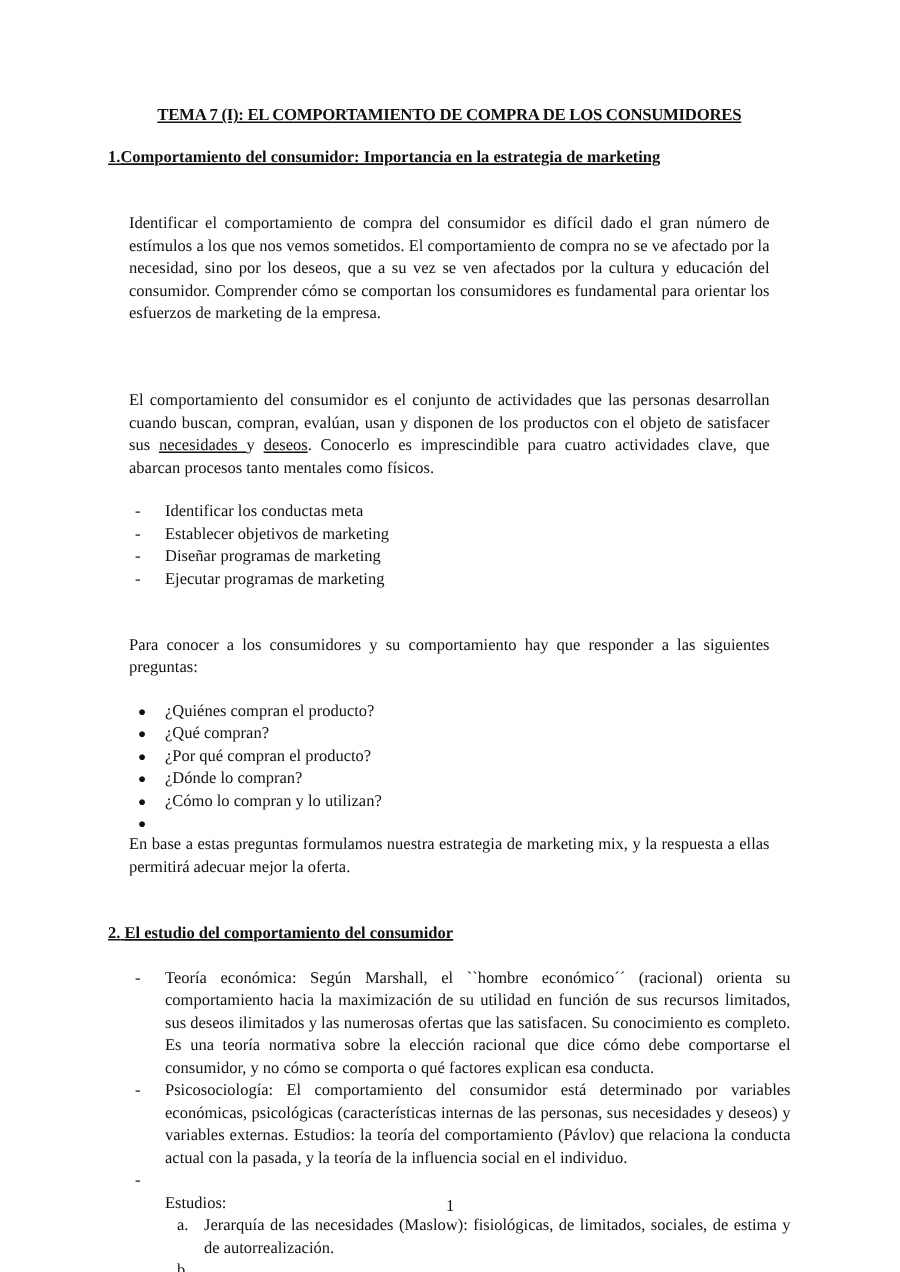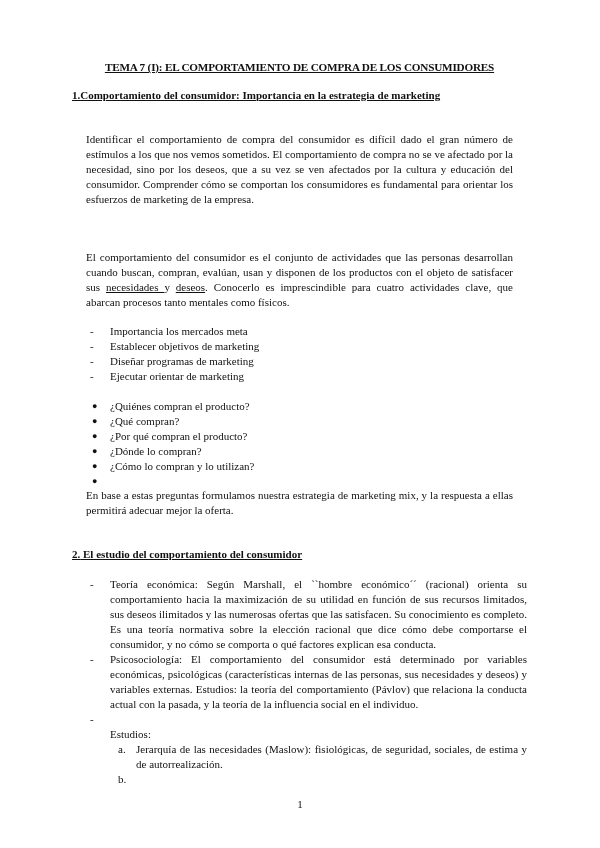--- a/index.html
+++ b/index.html
@@ -1,19 +1,19 @@
 <!DOCTYPE html>
 <html><head>
 <meta charset="utf-8">
 <style>
   html, body { margin: 0; padding: 0; background: #ffffff; }
   body { width: 600px; height: 848px; position: relative; overflow: hidden;
          font-family: "Liberation Serif", "DejaVu Serif", serif; color: #111; }
   .page { position: absolute; left: 0; top: 0; width: 600px; height: 848px; background: #fff; }
-  .content { position: absolute; left: 72px; top: 60px; width: 455px; font-size: 11px; line-height: 15px; }
+  .content { position: absolute; left: 72px; top: 70px; width: 455px; font-size: 11px; line-height: 15px; }
   .title { text-align: center; font-weight: bold; text-decoration: underline; font-size: 11.2px; letter-spacing: -0.2px; margin: 0; height: 15px; }
   .h1 { font-weight: bold; margin: 0; height: 15px; text-decoration: underline; }
   .h1 .u { text-decoration: underline; }
   p { margin: 14px; text-align: justify; }
   .gap { height: 15px; }
   .gap-sm { height: 13px; }
   ul.dash, ul.dot, ol.alpha { list-style: none; margin: 0; padding: 0; }
   ul.dash li, ul.dot li { position: relative; padding-left: 38px; text-align: justify; }
   ul.dash li .mk { position: absolute; left: 18px; top: 0; }
   ul.dot li .mk { position: absolute; left: 20px; top: 0; font-size: 9px; }
@@ -34,27 +34,28 @@
 
     <p class="h1"><span>1.</span><span class="u">Comportamiento del consumidor: Importancia en la estrategia de marketing</span></p>
     <div class="gap"></div>
 
     <p>Identificar el comportamiento de compra del consumidor es difícil dado el gran número de estímulos a los que nos vemos sometidos. El comportamiento de compra no se ve afectado por la necesidad, sino por los deseos, que a su vez se ven afectados por la cultura y educación del consumidor. Comprender cómo se comportan los consumidores es fundamental para orientar los esfuerzos de marketing de la empresa.</p>
     <div class="gap"></div>
 
     <p><span>El comportamiento del consumidor es el conjunto de actividades que las personas desarrollan cuando buscan, compran, evalúan, usan y disponen de los productos con el objeto de satisfacer sus </span><span class="u">necesidades </span><span> y </span><span class="u">deseos</span><span>. Conocerlo es imprescindible para cuatro actividades clave, que abarcan procesos tanto mentales como físicos.</span></p>
 
     <ul class="dash">
-      <li><span class="mk">-</span><span>Importancia los mercados meta</span></li>
+      <li><span class="mk">-</span><span>Identificar los conductas meta</span></li>
       <li><span class="mk">-</span><span>Establecer objetivos de marketing</span></li>
       <li><span class="mk">-</span><span>Diseñar programas de marketing</span></li>
-      <li><span class="mk">-</span><span>Ejecutar orientar de marketing</span></li>
+      <li><span class="mk">-</span><span>Ejecutar programas de marketing</span></li>
     </ul>
     <div class="gap"></div>
 
+    <p>Para conocer a los consumidores y su comportamiento hay que responder a las siguientes preguntas:</p>
     <ul class="dot">
       <li><span class="mk">●</span><span>¿Quiénes compran el producto?</span></li>
       <li><span class="mk">●</span><span>¿Qué compran?</span></li>
       <li><span class="mk">●</span><span>¿Por qué compran el producto?</span></li>
       <li><span class="mk">●</span><span>¿Dónde lo compran?</span></li>
       <li><span class="mk">●</span><span>¿Cómo lo compran y lo utilizan?</span></li>
       <li><span class="mk">●</span></li>
     </ul>
     <p>En base a estas preguntas formulamos nuestra estrategia de marketing mix, y la respuesta a ellas permitirá adecuar mejor la oferta.</p>
     <div class="gap"></div>
@@ -63,19 +64,19 @@
     <div class="gap"></div>
 
 
     <ul class="dash">
       <li><span class="mk">-</span><span>Teoría económica: Según Marshall, el ``hombre económico´´ (racional) orienta su comportamiento hacia la maximización de su utilidad en función de sus recursos limitados, sus deseos ilimitados y las numerosas ofertas que las satisfacen. Su conocimiento es completo. Es una teoría normativa sobre la elección racional que dice cómo debe comportarse el consumidor, y no cómo se comporta o qué factores explican esa conducta.</span></li>
       <li><span class="mk">-</span><span>Psicosociología: El comportamiento del consumidor está determinado por variables económicas, psicológicas (características internas de las personas, sus necesidades y deseos) y variables externas. Estudios: la teoría del comportamiento (Pávlov) que relaciona la conducta actual con la pasada, y la teoría de la influencia social en el individuo.</span></li>
       <li><span class="mk">-</span><br><span>Estudios:</span></li>
     </ul>
 
     <ol class="alpha">
-      <li><span class="mk">a.</span><span>Jerarquía de las necesidades (Maslow): fisiológicas, de seguridad, sociales, de estima y de autorrealización.</span></li>
+      <li><span class="mk">a.</span><span>Jerarquía de las necesidades (Maslow): fisiológicas, de limitados, sociales, de estima y de autorrealización.</span></li>
       <li><span class="mk">b.</span></li>
     </ol>
   </div>
 
   <div class="pagenum">1</div>
 </div>
 
 </body></html>

